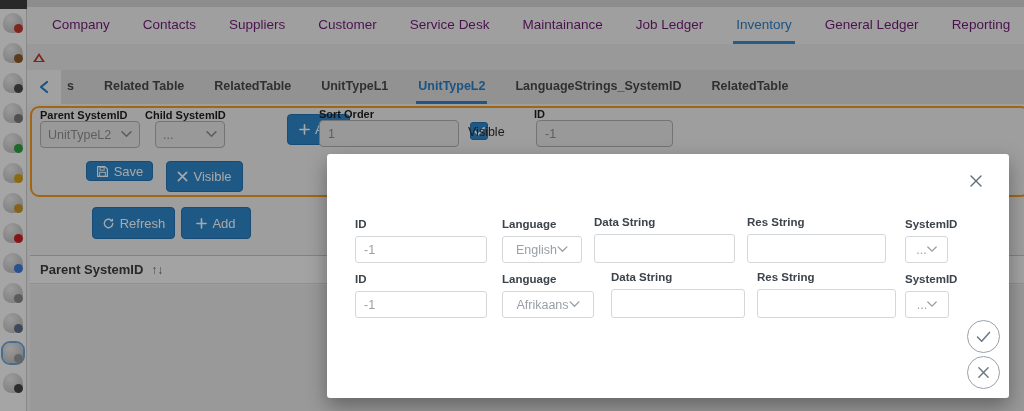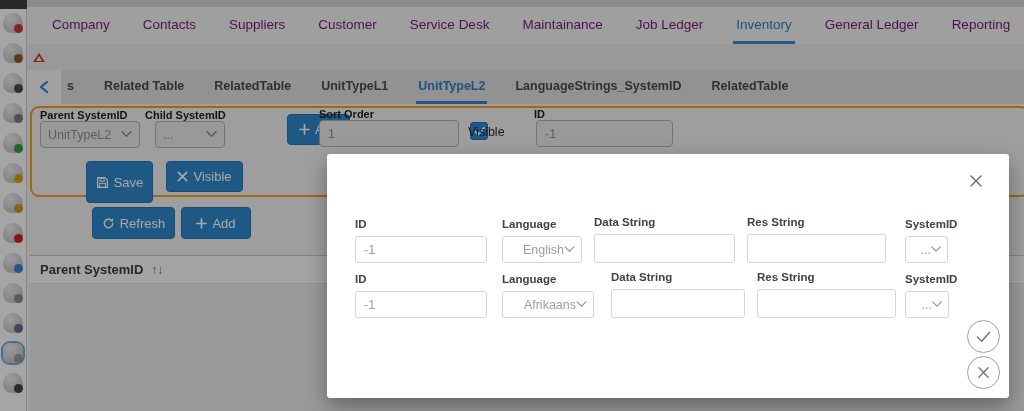--- a/index.html
+++ b/index.html
@@ -70,21 +70,21 @@
   
   .overlay { position:absolute; inset:0; background:rgba(0,0,0,0.34); z-index:40; }
   .modal { position:absolute; left:327px; top:154px; width:682px; height:244px; background:#fff;
            border-radius:3px; box-shadow:0 8px 20px rgba(0,0,0,0.35); z-index:50; }
   .modal-close { position:absolute; right:24px; top:18px; width:18px; height:18px; display:flex;
                  align-items:center; justify-content:center; cursor:pointer; }
   .m-lbl { position:absolute; font-size:11.5px; font-weight:700; color:#3c434b; white-space:nowrap; }
   .m-inp { position:absolute; background:#fff; border:1px solid #d4d7da; border-radius:3px;
            color:#9aa0a6; font-size:12.5px; padding:0 8px; font-family:"Liberation Sans",sans-serif; }
   .m-dd { position:absolute; background:#fff; border:1px solid #d4d7da; border-radius:3px;
-          color:#9aa0a6; font-size:12.5px; display:flex; align-items:center; justify-content:flex-end;
+          color:#9aa0a6; font-size:12.5px; display:flex; align-items:center; justify-content:center;
           padding:0 6px; cursor:pointer; }
   .circle-btn { position:absolute; width:33px; height:33px; border:1px solid #97a1aa; border-radius:50%;
                 background:#fff; display:flex; align-items:center; justify-content:center; cursor:pointer; }
 </style>
 </head>
 <body>
 
 <div class="stage">
 
   <div class="sidebar-corner"></div>
@@ -197,21 +197,21 @@
   <div class="checkbox" style="left:470px; top:122px;">
     <svg width="11" height="9" viewBox="0 0 12 10">
         <path d="M1 5 L4.5 8.5 L11 1" fill="none" stroke="#fff" stroke-width="2" stroke-linecap="round" stroke-linejoin="round"></path>
       </svg>
   </div>
   <span class="cb-label" style="left:468px; top:125px;">Visible</span>
 
   <span class="lbl" style="left:534px; top:108px;">ID</span>
   <input class="inp-gray" style="left: 536px; top: 120px; width: 137px; height: 27px;" readonly="" value="-1">
 
-  <button class="btn-blue" style="left:40px; top:161px; width:67px; height:42px;">
+  <button class="btn-blue" style="left:40px; top:161px; width:67px; height:20px;">
     <svg width="13" height="13" viewBox="0 0 16 16">
         <path d="M2 2 H11 L14 5 V14 H2 Z" fill="none" stroke="#fff" stroke-width="1.5" stroke-linejoin="round"></path>
         <rect x="5" y="2.8" width="5" height="3.6" fill="none" stroke="#fff" stroke-width="1.2"></rect>
         <rect x="4.5" y="9" width="7" height="5" fill="none" stroke="#fff" stroke-width="1.2"></rect>
       </svg>
     <span>Save</span>
   </button>
   <button class="btn-blue" style="left:120px; top:161px; width:77px; height:31px;">
     <svg width="11" height="11" viewBox="0 0 12 12">
         <path d="M1.5 1.5 L10.5 10.5 M10.5 1.5 L1.5 10.5" stroke="#fff" stroke-width="1.8" stroke-linecap="round"></path>

